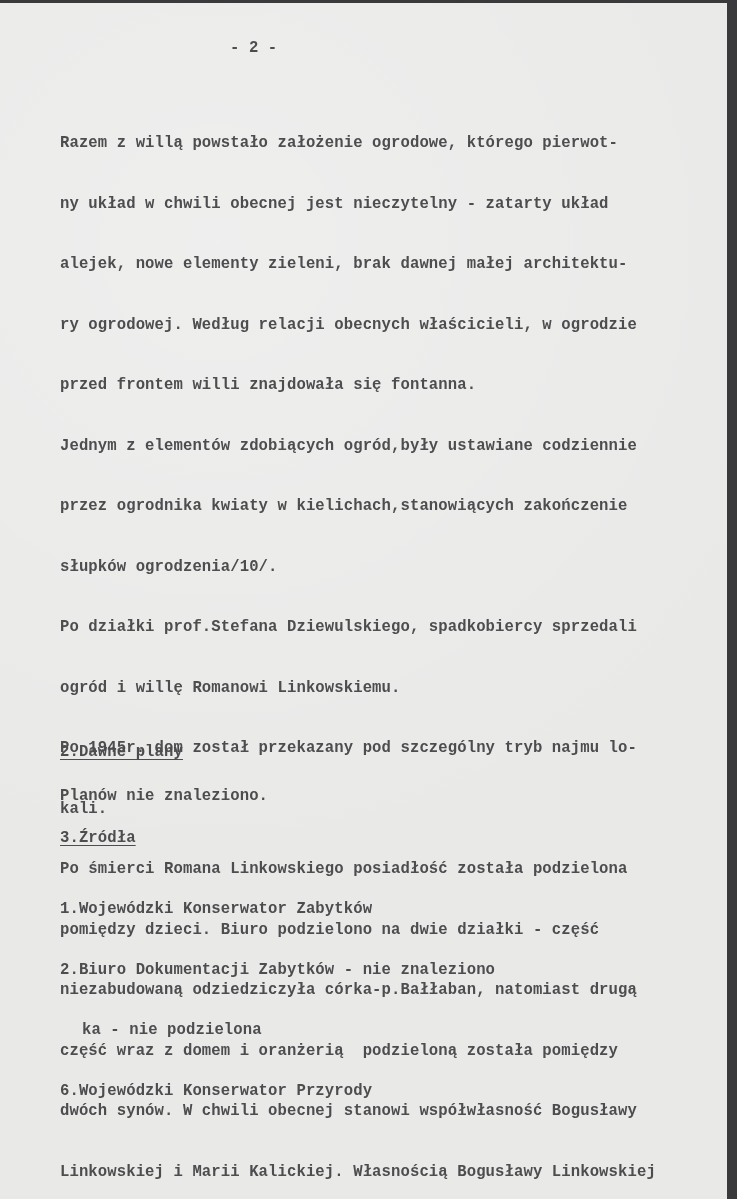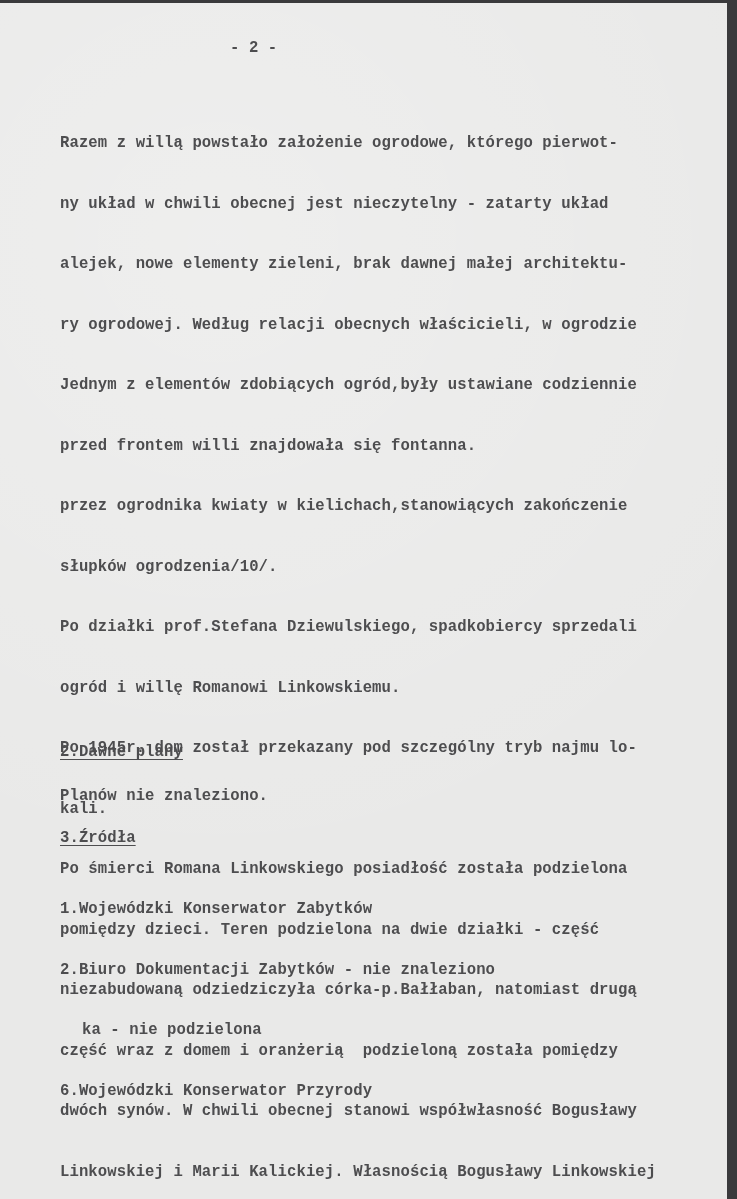--- a/index.html
+++ b/index.html
@@ -32,30 +32,30 @@
 
 <div class="page">
 
   <div class="typed pagenum">- 2 -</div>
 
   <div class="typed" style="top: 92px;">
     <div class="line">Razem z willą powstało założenie ogrodowe, którego pierwot-</div>
     <div class="line">ny układ w chwili obecnej jest nieczytelny - zatarty układ</div>
     <div class="line">alejek, nowe elementy zieleni, brak dawnej małej architektu-</div>
     <div class="line">ry ogrodowej. Według relacji obecnych właścicieli, w ogrodzie</div>
+    <div class="line">przed frontem willi znajdowała się fontanna.</div>
     <div class="line">Jednym z elementów zdobiących ogród,były ustawiane codziennie</div>
-    <div class="line">przed frontem willi znajdowała się fontanna.</div>
     <div class="line">przez ogrodnika kwiaty w kielichach,stanowiących zakończenie</div>
     <div class="line">słupków ogrodzenia/10/.</div>
     <div class="line">Po działki prof.Stefana Dziewulskiego, spadkobiercy sprzedali</div>
     <div class="line">ogród i willę Romanowi Linkowskiemu.</div>
     <div class="line">Po 1945r. dom został przekazany pod szczególny tryb najmu lo-</div>
     <div class="line">kali.</div>
     <div class="line">Po śmierci Romana Linkowskiego posiadłość została podzielona</div>
-    <div class="line">pomiędzy dzieci. Teren podzielona na dwie działki - część</div>
+    <div class="line">pomiędzy dzieci. Biuro podzielono na dwie działki - część</div>
     <div class="line">niezabudowaną odziedziczyła córka-p.Bałłaban, natomiast drugą</div>
     <div class="line">część wraz z domem i oranżerią  podzieloną została pomiędzy</div>
     <div class="line">dwóch synów. W chwili obecnej stanowi współwłasność Bogusławy</div>
     <div class="line">Linkowskiej i Marii Kalickiej. Własnością Bogusławy Linkowskiej</div>
     
     
     
     
     
     

